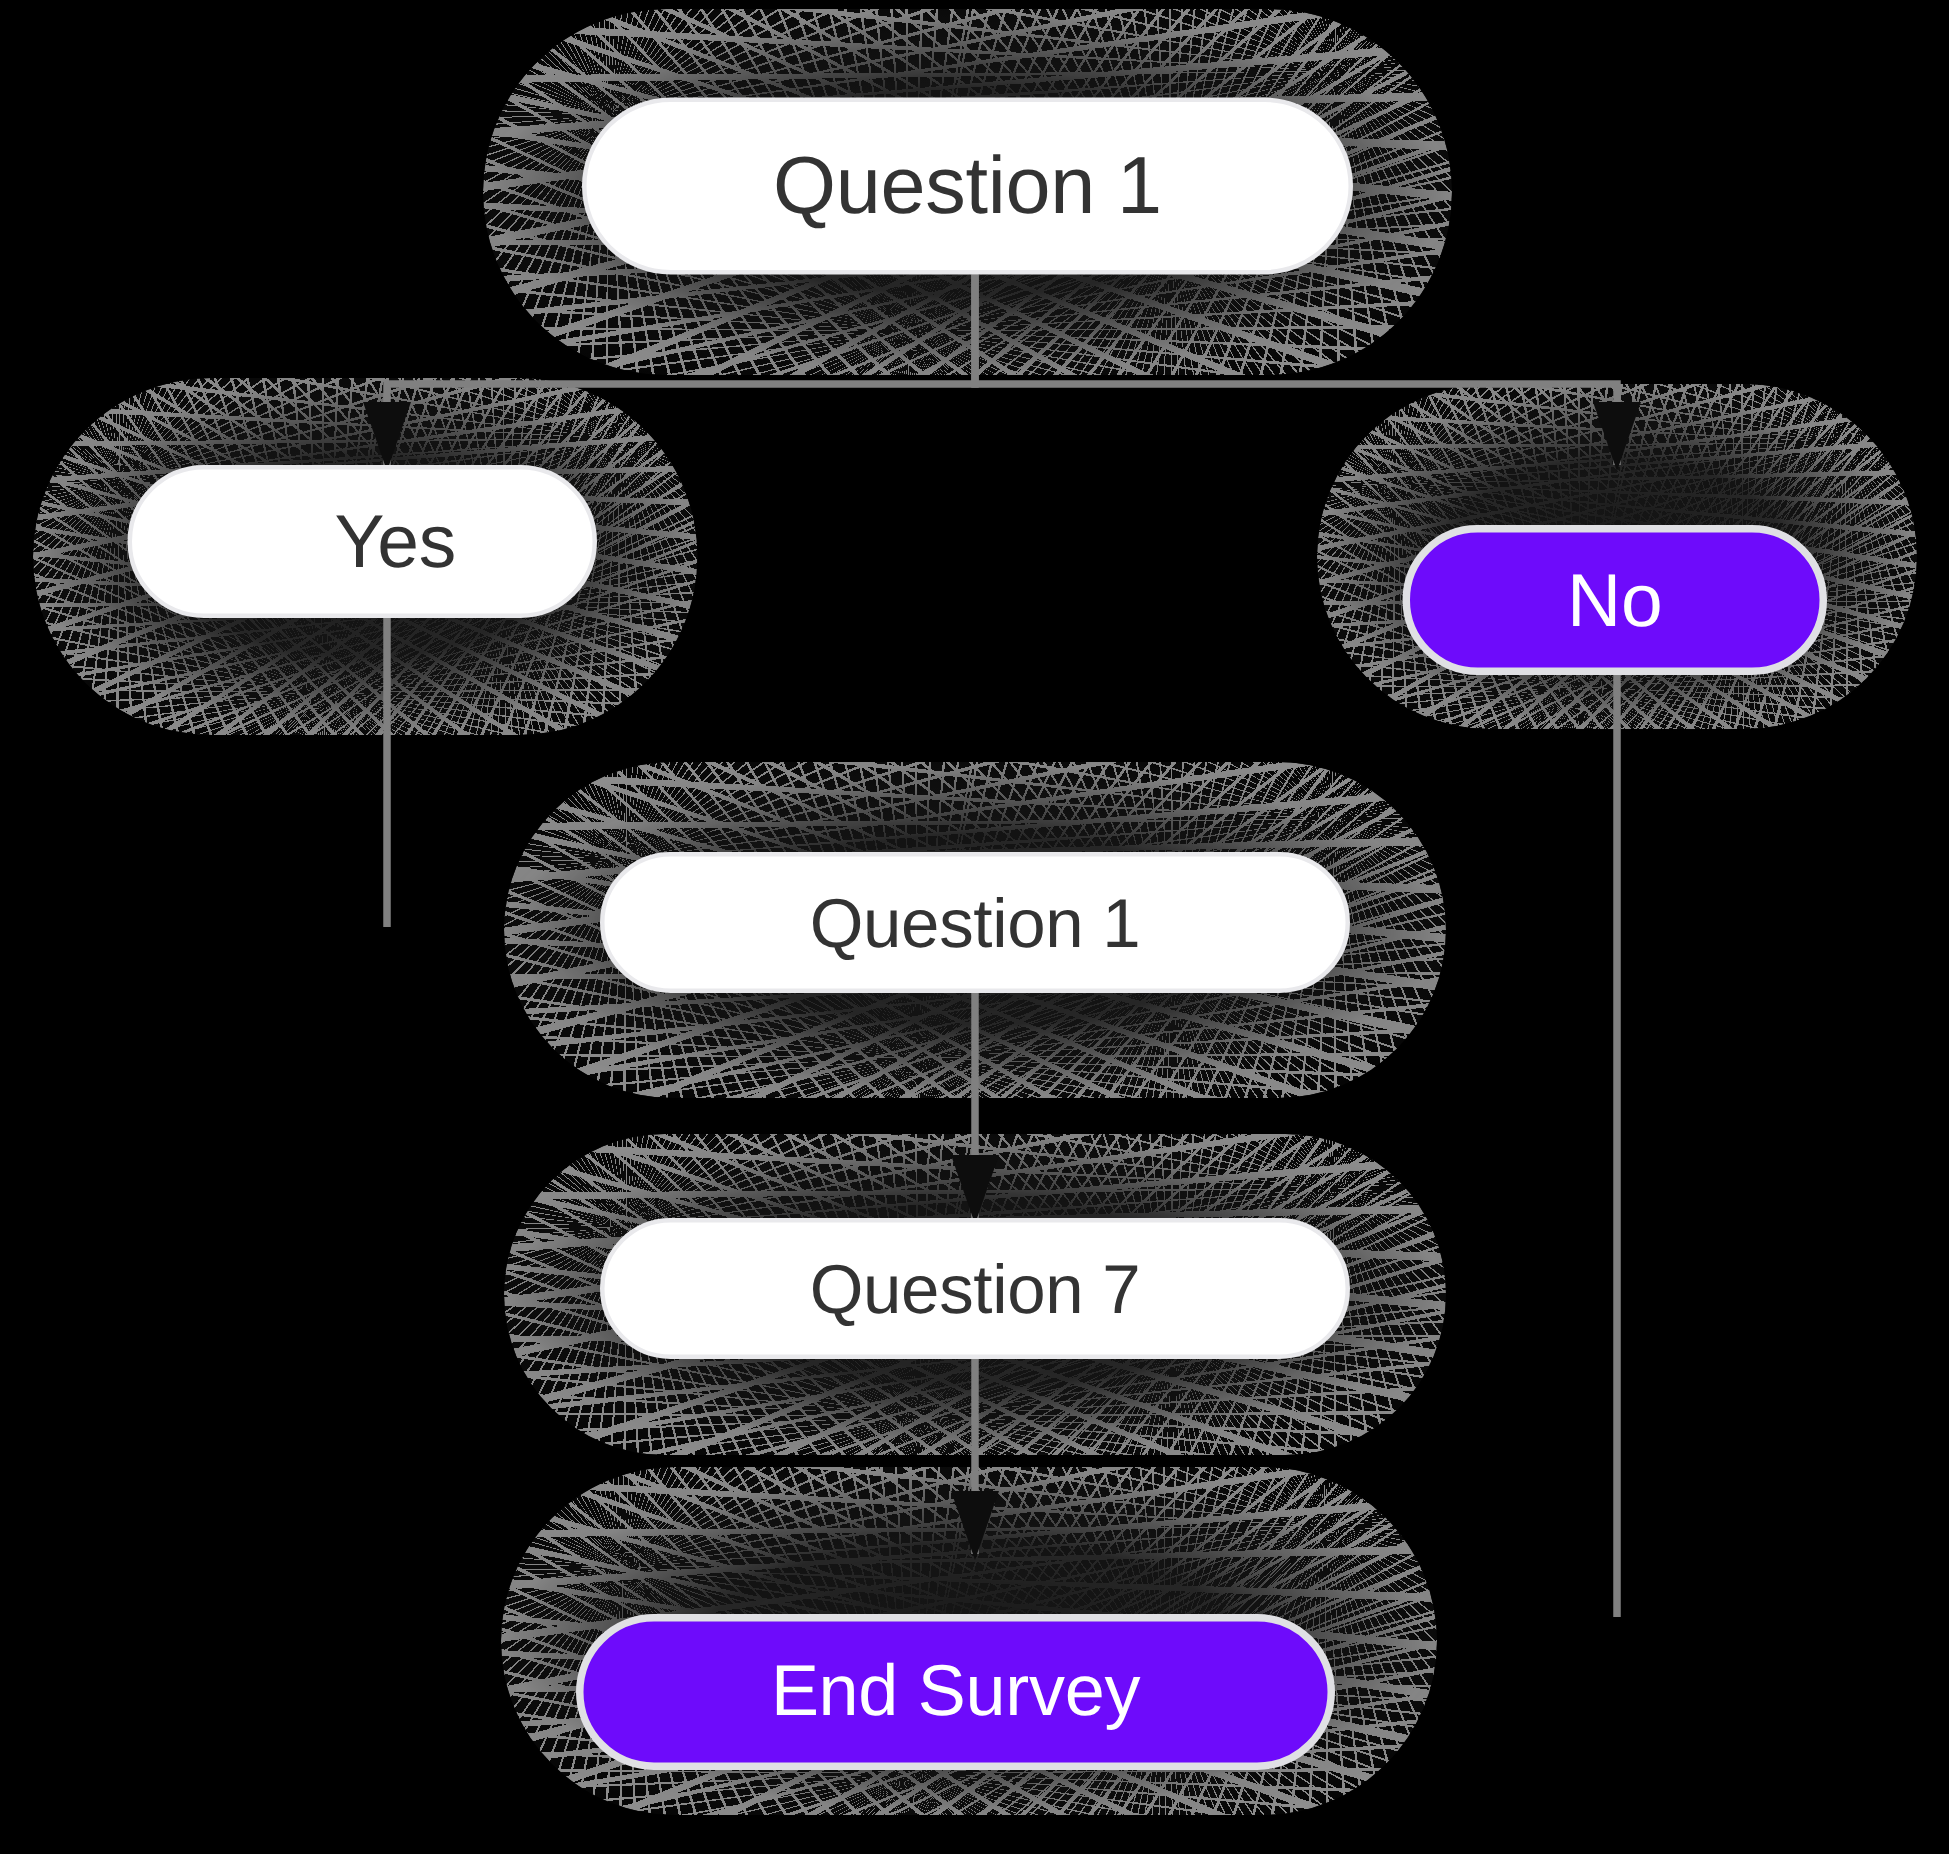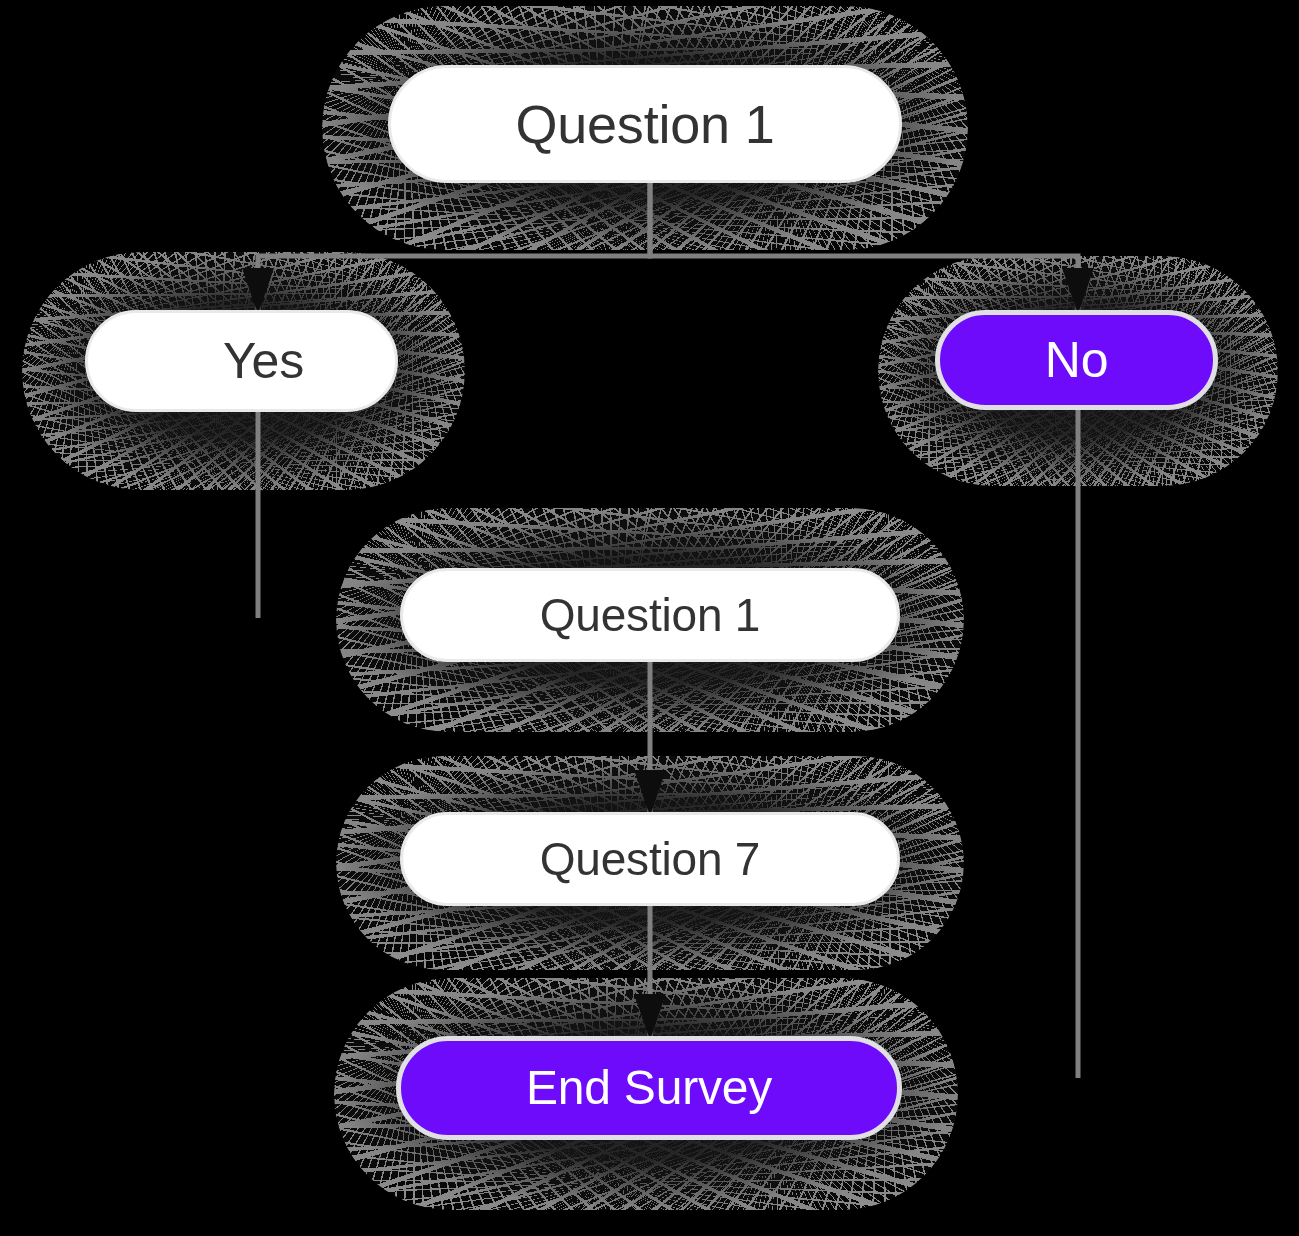--- a/index.html
+++ b/index.html
@@ -83,20 +83,21 @@
   }
   .node.light {
     background: #ffffff;
     border: 3px solid #e9e9ec;
     color: #333333;
   }
   .node.accent {
     background: #6E0BFB;
     border: 5px solid #e0e0e4;
     color: #ffffff;
+    margin-top: 40px;
   }
   .node-label {
     line-height: 1;
     letter-spacing: -0.2px;
   }
 </style>
 </head>
 <body>
 
 <div id="canvas">
@@ -132,18 +133,18 @@
       </div>
       <div class="node accent" style="left: 935px; top: 310px; width: 283px; height: 100px;">
         <span class="node-label" style="font-size: 50px;">No</span>
       </div>
       <div class="node light" style="left: 400px; top: 568px; width: 500px; height: 94px;">
         <span class="node-label" style="font-size: 46px;">Question 1</span>
       </div>
       <div class="node light" style="left: 400px; top: 812px; width: 500px; height: 94px;">
         <span class="node-label" style="font-size: 46px;">Question 7</span>
       </div>
-      <div class="node accent" style="left: 396px; top: 1036px; width: 506px; height: 104px;">
+      <div class="node accent" style="left: 384px; top: 1036px; width: 506px; height: 104px;">
         <span class="node-label" style="font-size: 48px;">End Survey</span>
       </div>
     </div>
 
 </div>
 
 </body></html>

